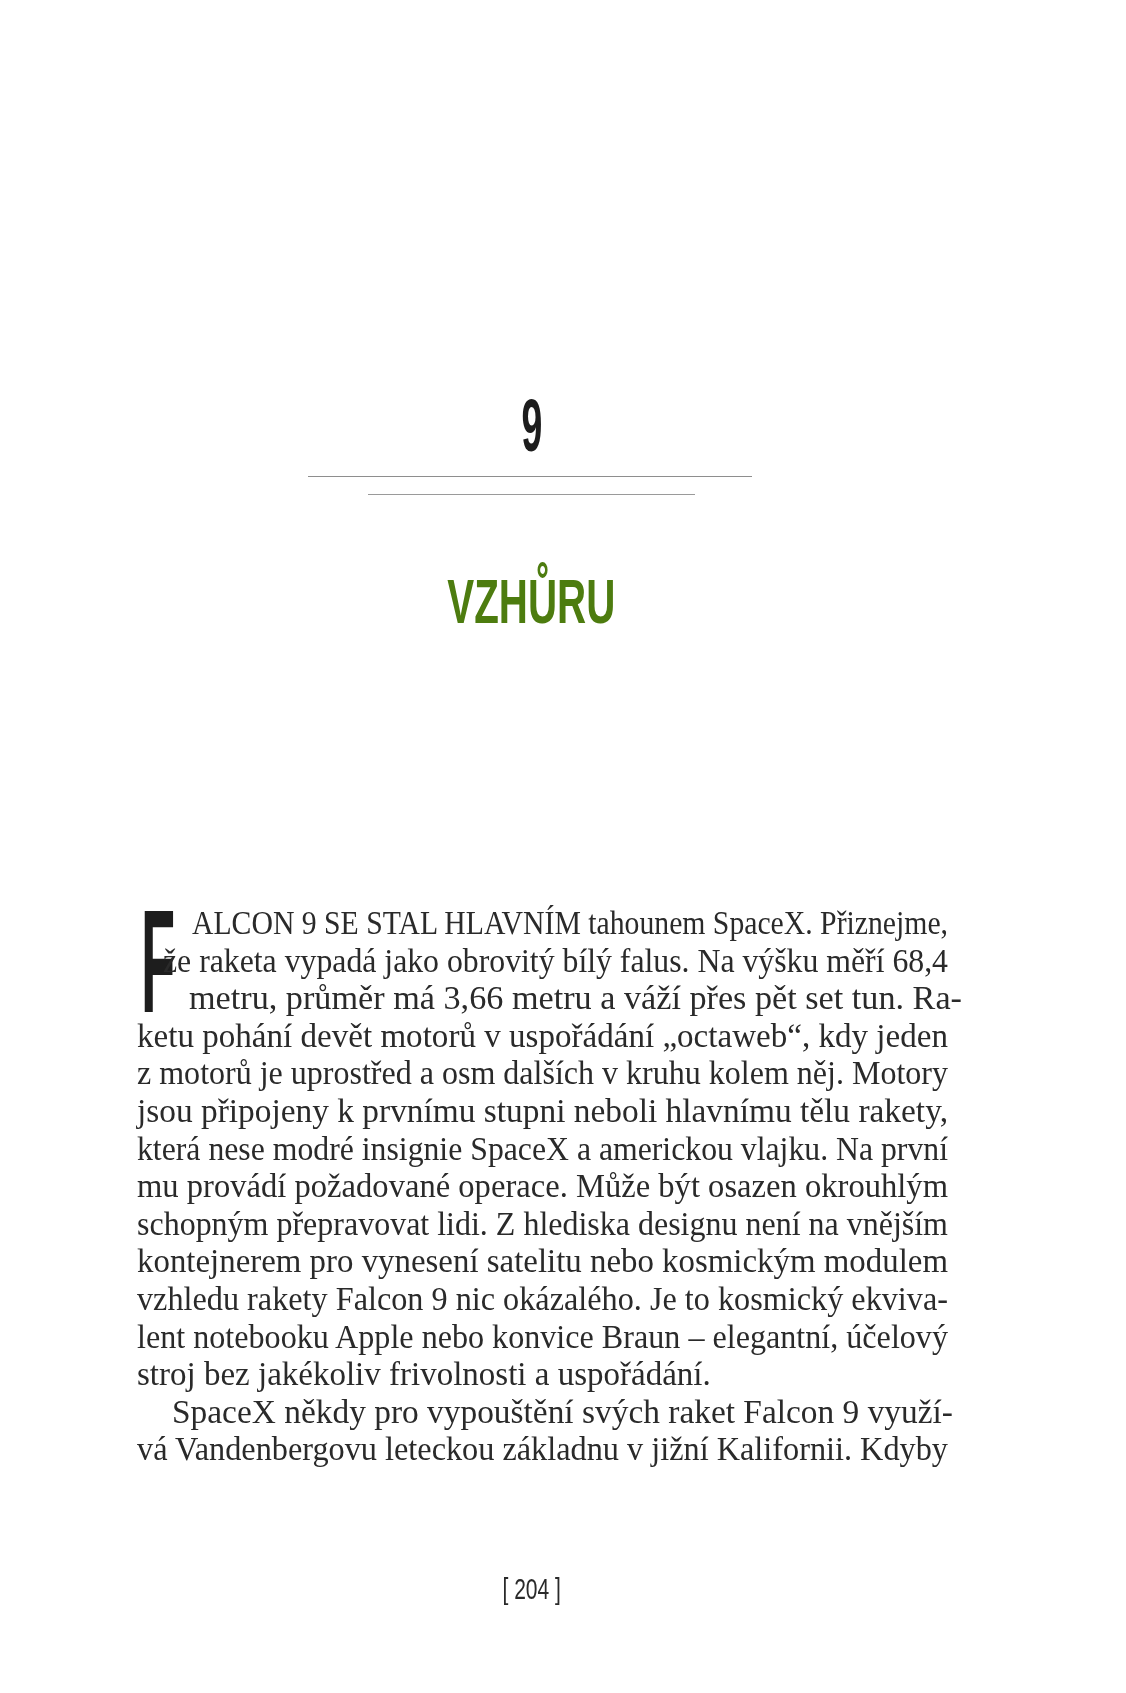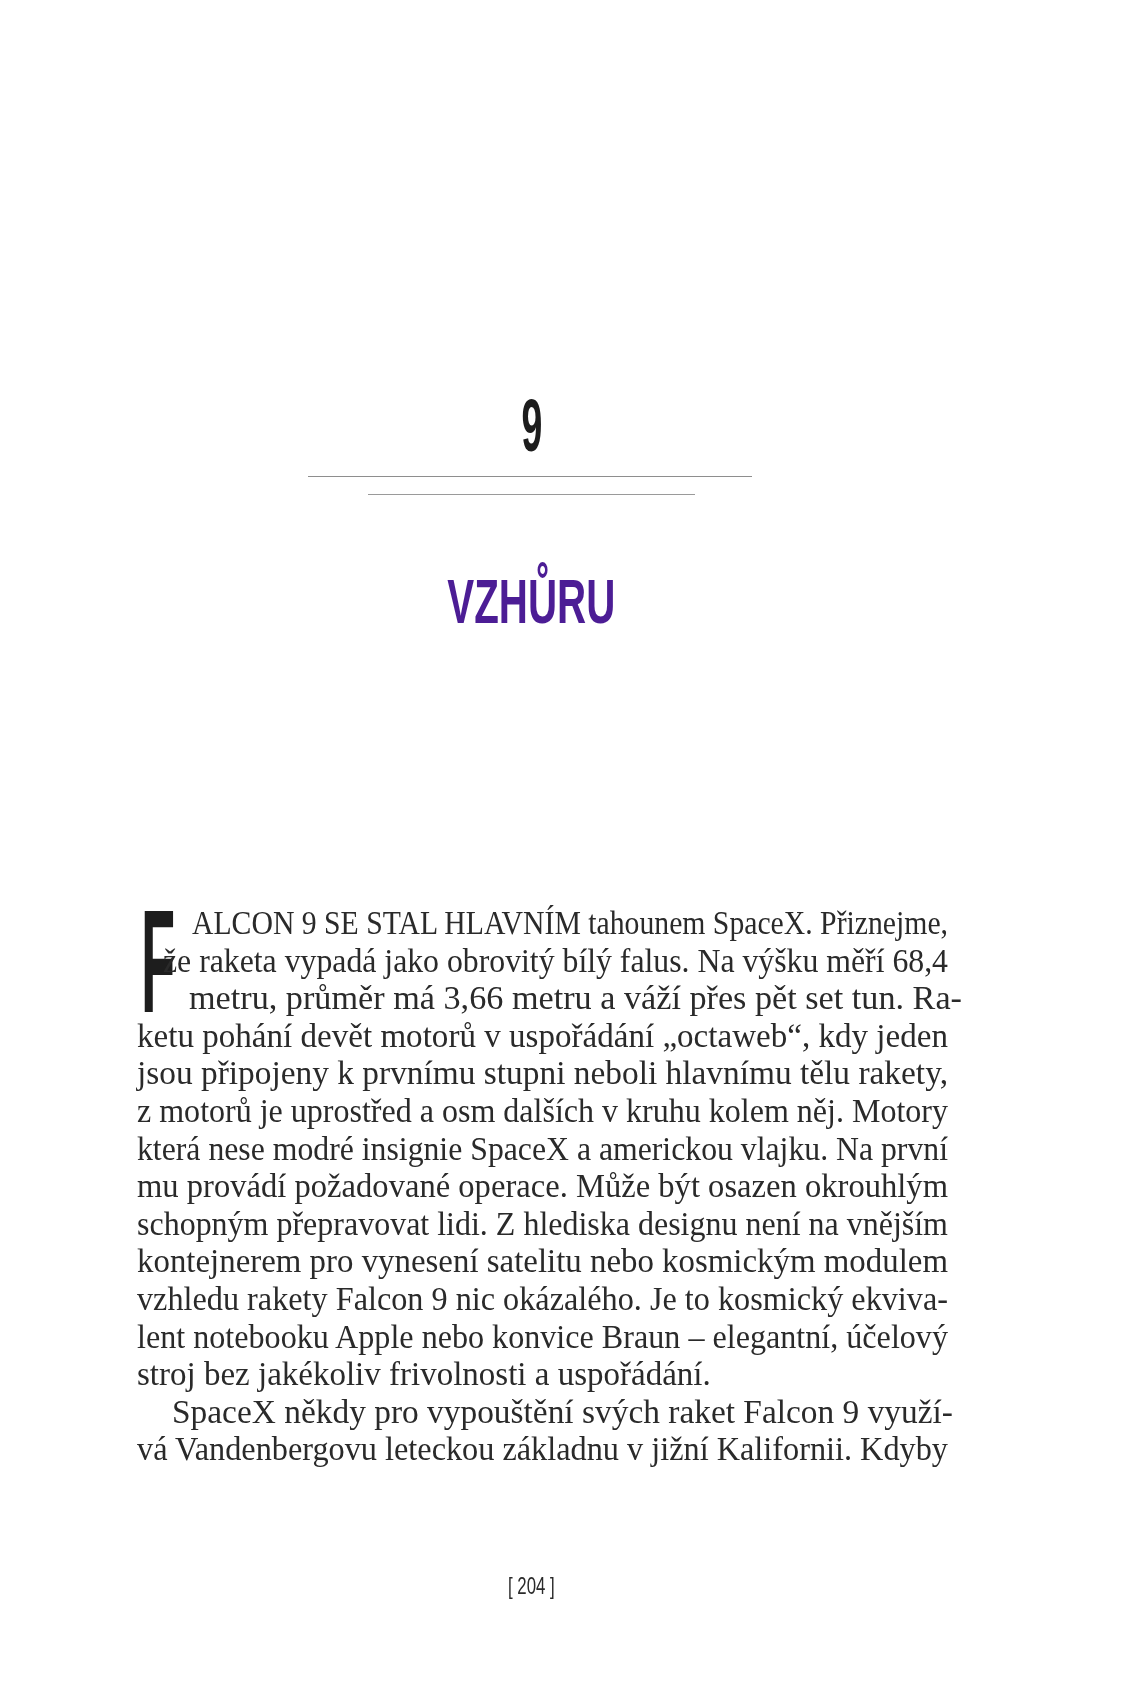--- a/index.html
+++ b/index.html
@@ -14,21 +14,21 @@
     font-family:"Liberation Sans",sans-serif;font-weight:700;font-size:75px;line-height:1;
     color:#1d1d1d;
   }
   .chapter-number span{display:inline-block;transform:scaleX(0.50);}
   .rule{position:absolute;height:0;border-top:1px solid #8e8e8e;}
   .rule-top{top:476px;left:308px;width:444px;}
   .rule-bottom{top:494px;left:368px;width:327px;border-top-color:#9a9a9a;}
   .chapter-title{
     position:absolute;top:570px;left:0;width:100%;margin:0;
     font-family:"Liberation Sans",sans-serif;font-weight:700;font-size:63px;line-height:1;
-    color:#4c1d95;letter-spacing:0;
+    color:#4d7c0f;letter-spacing:0;
   }
   .chapter-title span{display:inline-block;transform:scaleX(0.64);}
   
   .body-text{
     position:absolute;left:137px;top:905px;width:811px;
     font-family:"Liberation Serif",serif;font-size:33px;color:#2a2a2a;
   }
   .bline{height:37.6px;line-height:37.6px;}
   .bline > span{display:inline-block;white-space:nowrap;transform-origin:0 50%;}
   .dc1{padding-left:55px;text-align:center;}
@@ -36,21 +36,21 @@
   .dc3{padding-left:38px;text-align:center;}
   .indent{padding-left:30px;text-align:center;}
   .drop-cap{
     position:absolute;left:4px;top:-17px;
     font-family:"Liberation Sans",sans-serif;font-weight:700;font-size:147px;line-height:1;
     color:#1d1d1d;transform:scaleX(0.38);transform-origin:0 0;
   }
   
   .page-number{
     position:absolute;top:1574px;left:126px;width:811px;text-align:center;
-    font-family:"Liberation Sans",sans-serif;font-weight:400;font-size:24px;line-height:1;
+    font-family:"Liberation Sans",sans-serif;font-weight:400;font-size:30px;line-height:1;
     color:#2a2a2a;
   }
   .page-number span{display:inline-block;transform:scaleX(0.70);}
 </style>
 </head>
 <body>
 
 <div class="page">
 
   <div class="head-wrap">
@@ -64,22 +64,22 @@
   <div class="rule rule-top"></div>
   <div class="rule rule-bottom"></div>
 
   <main class="body-text">
     <span class="drop-cap">F</span>
 
     <div class="bline dc1"><span style="transform: scaleX(0.900352);">ALCON 9 SE STAL HLAVNÍM tahounem SpaceX. Přiznejme,</span></div>
     <div class="bline dc2"><span style="transform: scaleX(0.962471);">že raketa vypadá jako obrovitý bílý falus. Na výšku měří 68,4</span></div>
     <div class="bline dc3"><span style="transform: scaleX(1.03628);">metru, průměr má 3,66 metru a váží přes pět set tun. Ra-</span></div>
     <div class="bline"><span style="transform: scaleX(1.00226);">ketu pohání devět motorů v uspořádání „octaweb“, kdy jeden</span></div>
+    <div class="bline"><span style="transform: scaleX(0.970259);">z motorů je uprostřed a osm dalších v kruhu kolem něj. Motory</span></div>
     <div class="bline"><span style="transform: scaleX(1.01164);">jsou připojeny k prvnímu stupni neboli hlavnímu tělu rakety,</span></div>
-    <div class="bline"><span style="transform: scaleX(0.970259);">z motorů je uprostřed a osm dalších v kruhu kolem něj. Motory</span></div>
     <div class="bline"><span style="transform: scaleX(0.961987);">která nese modré insignie SpaceX a americkou vlajku. Na první</span></div>
     <div class="bline"><span style="transform: scaleX(0.987745);">mu provádí požadované operace. Může být osazen okrouhlým</span></div>
     <div class="bline"><span style="transform: scaleX(0.969226);">schopným přepravovat lidi. Z hlediska designu není na vnějším</span></div>
     <div class="bline"><span style="transform: scaleX(0.996506);">kontejnerem pro vynesení satelitu nebo kosmickým modulem</span></div>
     <div class="bline"><span style="transform: scaleX(0.976814);">vzhledu rakety Falcon 9 nic okázalého. Je to kosmický ekviva-</span></div>
     <div class="bline"><span style="transform: scaleX(0.973535);">lent notebooku Apple nebo konvice Braun – elegantní, účelový</span></div>
     <div class="bline nojust"><span>stroj bez jakékoliv frivolnosti a uspořádání.</span></div>
     <div class="bline indent"><span style="transform: scaleX(1.01211);">SpaceX někdy pro vypouštění svých raket Falcon 9 využí-</span></div>
     <div class="bline"><span style="transform: scaleX(0.978213);">vá Vandenbergovu leteckou základnu v jižní Kalifornii. Kdyby</span></div>
   </main>

